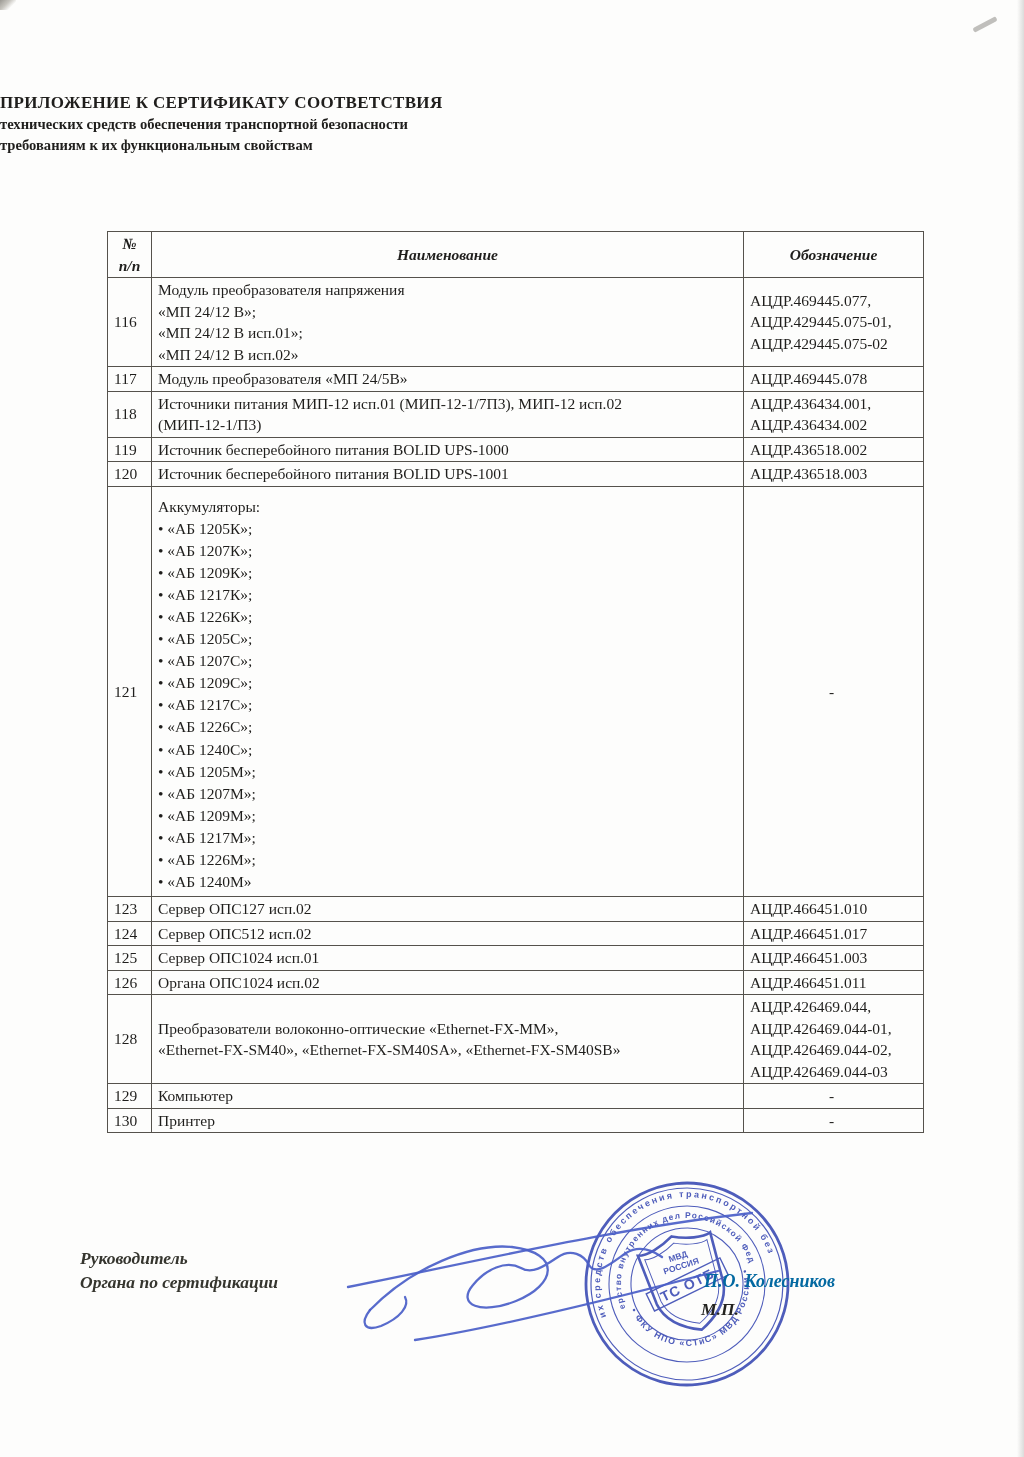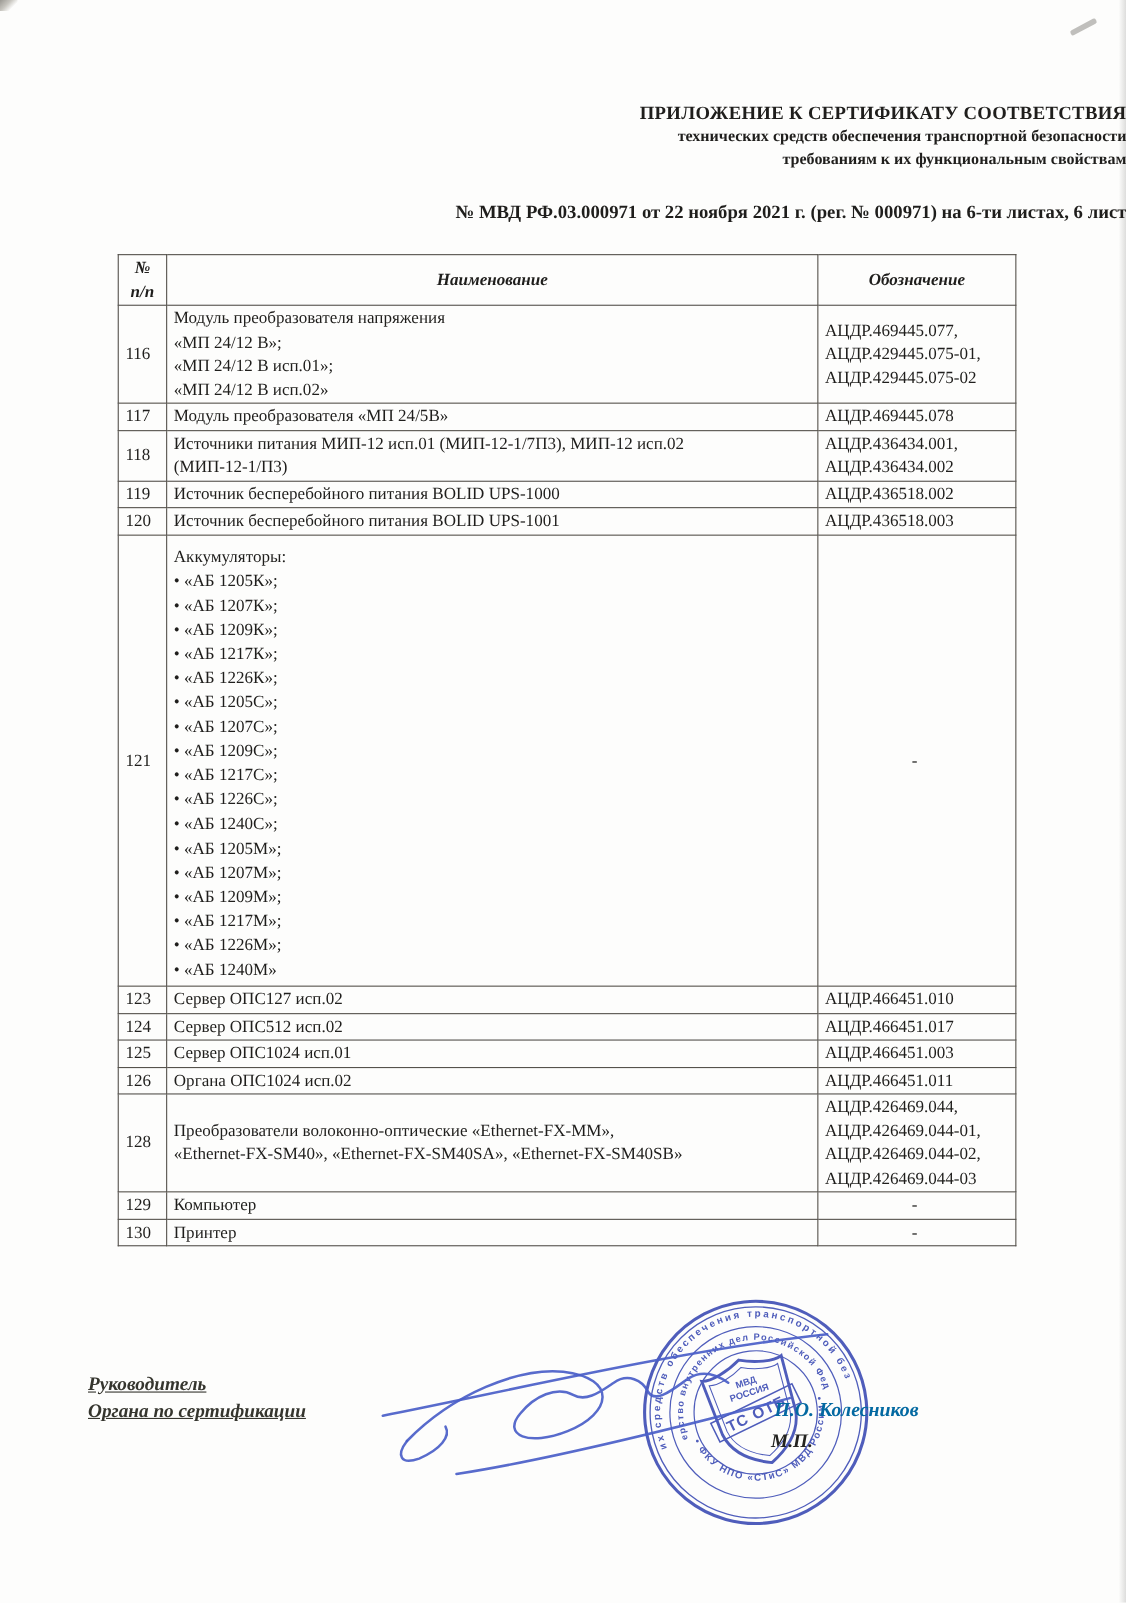--- a/index.html
+++ b/index.html
@@ -9,21 +9,21 @@
     font-family:"Liberation Serif","DejaVu Serif",serif;
     color:#1f1e1c;
   }
   .scan-edge-right{position:absolute;right:0;top:0;width:7px;height:100%;
     background:linear-gradient(to right,rgba(0,0,0,0) 0%,rgba(120,120,118,.25) 100%);}
   .scan-corner-tl{position:absolute;left:0;top:0;width:16px;height:10px;
     background:linear-gradient(135deg,#9a9892 0%,#c8c6c0 40%,rgba(255,255,255,0) 70%);}
   .scan-mark-tr{position:absolute;left:972px;top:22px;width:26px;height:5px;
     background:#8e8c86;transform:rotate(-28deg);opacity:.55;border-radius:2px;}
 
-  .doc-header{position:absolute;left:0;top:92px;width:1024px;text-align:right;}
+  .doc-header{position:absolute;left:0;top:92px;width:1024px;text-align:left;}
   .doc-title{font-size:17px;font-weight:bold;letter-spacing:.3px;line-height:22px;}
   .doc-sub{font-size:14.6px;font-weight:bold;line-height:21px;}
   .doc-reg{margin-top:27px;font-size:17px;font-weight:bold;}
 
   table.main{
     position:absolute;left:107px;top:231px;width:816px;
     border-collapse:collapse;table-layout:fixed;
   }
   table.main th,table.main td{
     border:1.4px solid #55524c;
@@ -36,21 +36,21 @@
     font-style:italic;font-weight:bold;text-align:center;height:42px;font-size:15.5px;
   }
   td.num{padding:1px 2px;}
   td.name{text-align:left;padding-left:9px;}
   td.des{text-align:left;padding-left:9px;}
   td.des.center{text-align:center;padding-left:2px;}
   tr.h23 td{height:21px;}
   tr.r121 td.name{line-height:22.1px;padding-top:9px;padding-bottom:3px;}
 
   .signer-block{position:absolute;left:80px;top:1246px;
-    font-size:17.5px;font-weight:bold;font-style:italic;line-height:24px;color:#35352e;text-decoration:underline;}
+    font-size:17.5px;font-weight:bold;font-style:italic;line-height:24px;color:#35352e;}
   .signer-name{position:absolute;left:704px;top:1271px;
     font-size:18px;font-weight:bold;font-style:italic;color:#0369a1;z-index:5;}
   .seal-note{position:absolute;left:701px;top:1299px;
     font-size:17.5px;font-weight:bold;font-style:italic;color:#232320;z-index:5;}
 
   svg.wet-ink{position:absolute;left:320px;top:1165px;z-index:3;}
   .stamp-stroke{fill:none;stroke:#3c4cb4;}
   .stamp-text{fill:#3c4cb4;font-family:"Liberation Sans","DejaVu Sans",sans-serif;font-weight:bold;}
   .sig{fill:none;stroke:#4a5ec8;stroke-width:2.3;stroke-linecap:round;opacity:.92;}
 </style>
@@ -58,21 +58,20 @@
 <body>
 
 <div class="scan-corner-tl"></div>
 <div class="scan-mark-tr"></div>
 <div class="scan-edge-right"></div>
 
 <div class="doc-header">
   <div class="doc-title">ПРИЛОЖЕНИЕ К СЕРТИФИКАТУ СООТВЕТСТВИЯ</div>
   <div class="doc-sub">технических средств обеспечения транспортной безопасности</div>
   <div class="doc-sub">требованиям к их функциональным свойствам</div>
-  <div class="doc-reg">№ МВД РФ.03.000971 от 22 ноября 2021 г. (рег. № 000971) на 6-ти листах, 6 лист</div>
 </div>
 
 <table class="main">
   <colgroup>
       <col class="c1">
       <col class="c2">
       <col class="c3">
     </colgroup>
   <thead>
     <tr>

